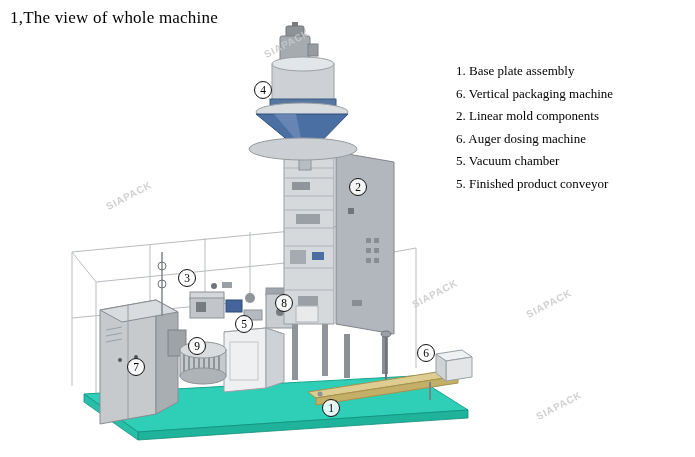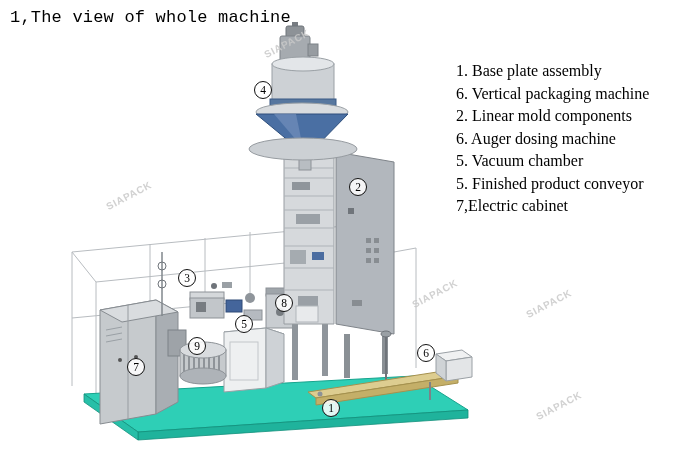--- a/index.html
+++ b/index.html
@@ -1,19 +1,19 @@
 <!DOCTYPE html>
 <html><head>
 <meta charset="utf-8">
 <style>
   html,body{margin:0;padding:0;background:#fff;}
   .page{position:relative;width:695px;height:457px;background:#ffffff;overflow:hidden;
         font-family:"Liberation Serif", serif;color:#000;}
-  .title{position:absolute;left:10px;top:8px;font-size:17px;letter-spacing:.2px;font-family:Liberation Mono, monospace;}
-  .legend{position:absolute;left:456px;top:60px;width:235px;font-size:16px;}
+  .title{position:absolute;left:10px;top:8px;font-size:17px;letter-spacing:.2px;}
+  .legend{position:absolute;left:456px;top:60px;width:235px;font-size:13px;}
   .legend-item{height:22.5px;line-height:22.5px;white-space:nowrap;}
   .machine-svg{position:absolute;left:0;top:0;}
   .callout{position:absolute;width:16px;height:16px;border:1.3px solid #111;border-radius:50%;
            background:rgba(255,255,255,.85);display:flex;align-items:center;justify-content:center;
            font-size:11.5px;font-family:"Liberation Serif",serif;z-index:5;}
   .wm{position:absolute;color:#c9c9c9;font:bold 10px "Liberation Sans",sans-serif;
       letter-spacing:.8px;transform:rotate(-28deg);opacity:.85;z-index:4;white-space:nowrap;}
 </style>
 </head>
 <body>
@@ -170,21 +170,20 @@
   <div class="callout" style="left:127px;top:358px">7</div>
   <div class="callout" style="left:322px;top:399px">1</div>
 
   <div class="legend">
     <div class="legend-item">1. Base plate assembly</div>
     <div class="legend-item">6. Vertical packaging machine</div>
     <div class="legend-item">2. Linear mold components</div>
     <div class="legend-item">6. Auger dosing machine</div>
     <div class="legend-item">5. Vacuum chamber</div>
     <div class="legend-item">5. Finished product conveyor</div>
-    <div class="legend-item">7,Electric cabinet</div>
   </div>
 
   <div class="wm" style="left:262px;top:38px">SIAPACK</div>
   <div class="wm" style="left:104px;top:190px">SIAPACK</div>
   <div class="wm" style="left:410px;top:288px">SIAPACK</div>
   <div class="wm" style="left:524px;top:298px">SIAPACK</div>
   <div class="wm" style="left:534px;top:400px">SIAPACK</div>
 
 </div>
 

